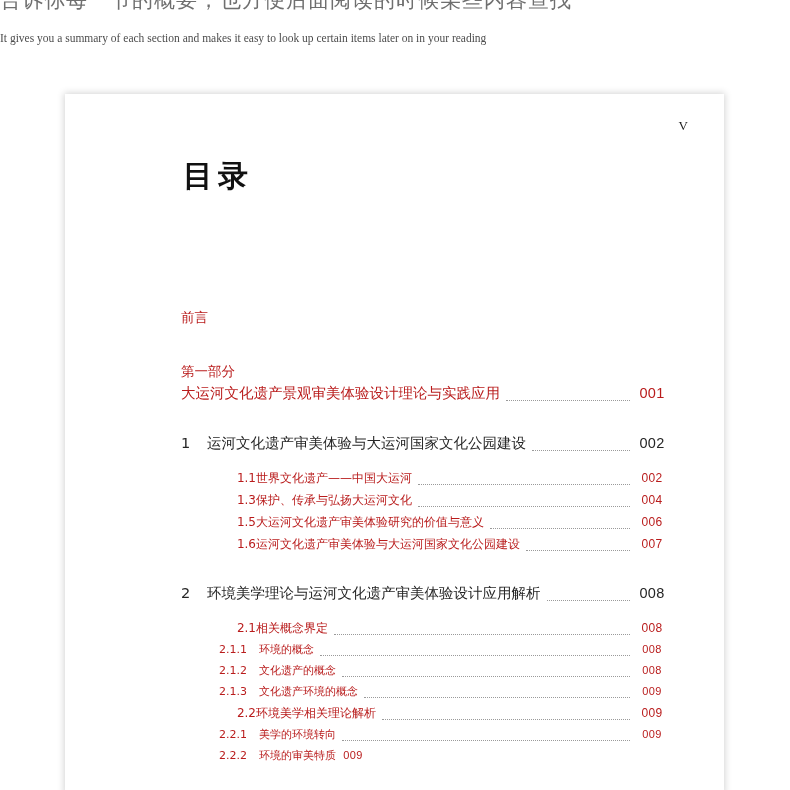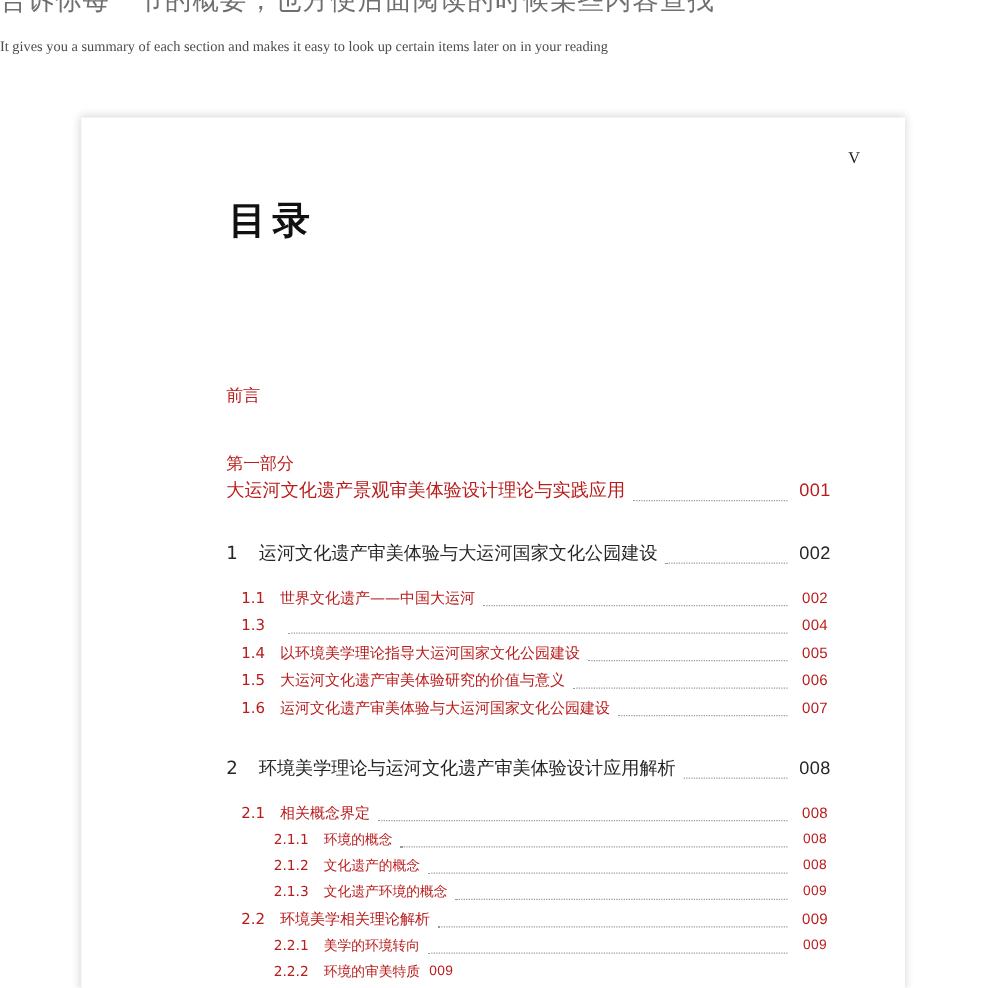--- a/index.html
+++ b/index.html
@@ -151,21 +151,22 @@
     flex: 0 0 26px;
   }
 
   .lvl-sec {
     font-size: 12px;
     line-height: 22px;
   }
   .lvl-sec .num {
     width: 31px;
     flex: 0 0 31px;
-    margin-left: 12px;
+    margin-left: 44px;
+    text-align: right;
   }
 
   .lvl-sub {
     font-size: 11px;
     line-height: 21px;
   }
   .lvl-sub .num {
     width: 40px;
     flex: 0 0 40px;
     margin-left: 38px;
@@ -216,28 +217,23 @@
         </div>
         <div class="gap-sm"></div>
         <div class="row lvl-sec">
           <span class="num">1.1</span>
           <span class="label">世界文化遗产——中国大运河</span>
           <span class="leader"></span>
           <span class="page">002</span>
         </div>
         <div class="row lvl-sec">
           <span class="num">1.3</span>
+          <span class="label">保护、传承与弘扬大运河文化</span>
           <span class="leader"></span>
           <span class="page">004</span>
-        </div>
-        <div class="row lvl-sec">
-          <span class="num">1.4</span>
-          <span class="label">以环境美学理论指导大运河国家文化公园建设</span>
-          <span class="leader"></span>
-          <span class="page">005</span>
         </div>
         <div class="row lvl-sec">
           <span class="num">1.5</span>
           <span class="label">大运河文化遗产审美体验研究的价值与意义</span>
           <span class="leader"></span>
           <span class="page">006</span>
         </div>
         <div class="row lvl-sec">
           <span class="num">1.6</span>
           <span class="label">运河文化遗产审美体验与大运河国家文化公园建设</span>

